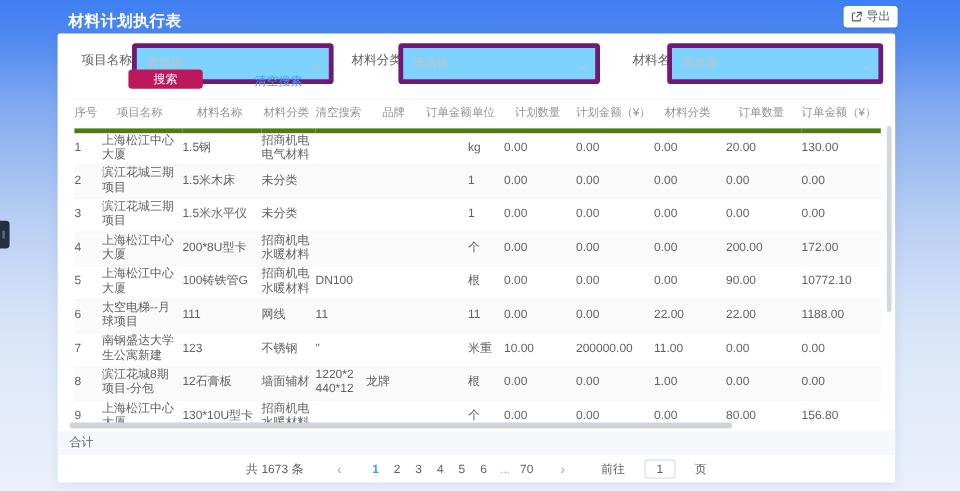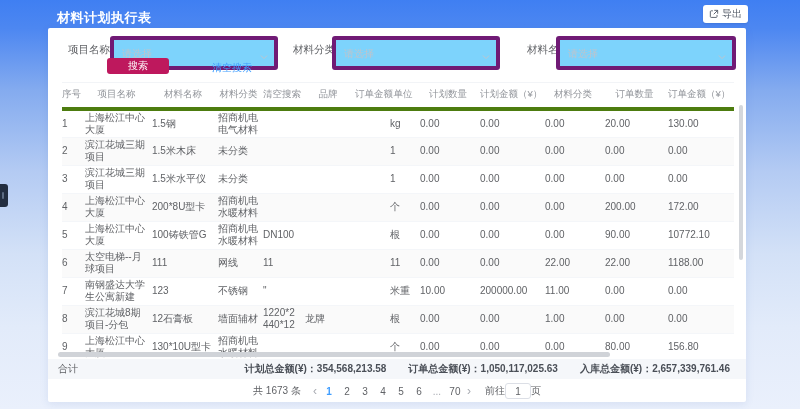--- a/index.html
+++ b/index.html
@@ -54,21 +54,21 @@
 
   
   .summary { position:absolute; left:0; top:331px; width:698px; height:20px;
     background:#f5f7fa; display:flex; align-items:center; font-size:10px; }
   .summary .total-label { margin-left:10px; color:#606266; }
   .summary .items { margin-left:auto; margin-right:16px; display:flex; gap:22px; }
   .summary .item { font-weight:600; color:#4a4f57; white-space:nowrap; }
 
   
   .pager { position:absolute; left:0; top:352px; width:698px; height:22px;
-    display:flex; align-items:center; justify-content:center; gap:0;
+    display:flex; align-items:center; justify-content:center; gap:16px;
     font-size:10px; color:#606266; }
   .pager .total-text { margin-right:8px; color:#606266; }
   .arrow-btn { background:none; border:none; color:#a8abb2; font-size:12px;
     cursor:pointer; padding:0 4px; line-height:1; }
   .page-btn { background:none; border:none; min-width:16px; height:16px;
     font-size:10px; color:#606266; cursor:pointer; padding:0 2px; }
   .page-btn.active { color:#409eff; font-weight:700; }
   .page-btn.dots { color:#a8abb2; }
   .goto-label { margin-left:10px; }
   .goto-input { width:26px; height:16px; border:1px solid #dcdfe6; border-radius:3px;
@@ -307,25 +307,20 @@
     </tr>
         </tbody>
     </table>
   </div>
 
   <div class="vscroll"></div>
   <div class="hscroll"></div>
 
   <div class="summary">
     <span class="total-label">合计</span>
-    <span class="items">
-      <span class="item"><span>计划总金额(¥)：</span><span>354,568,213.58</span></span>
-      <span class="item"><span>订单总金额(¥)：</span><span>1,050,117,025.63</span></span>
-      <span class="item"><span>入库总金额(¥)：</span><span>2,657,339,761.46</span></span>
-    </span>
   </div>
 
   <div class="pager">
     <span class="total-text">共 1673 条</span>
     <button class="arrow-btn">‹</button>
     <span style="display:flex; align-items:center; gap:2px;">
         <button class="page-btn active">1</button>
         <button class="page-btn">2</button>
         <button class="page-btn">3</button>
         <button class="page-btn">4</button>

